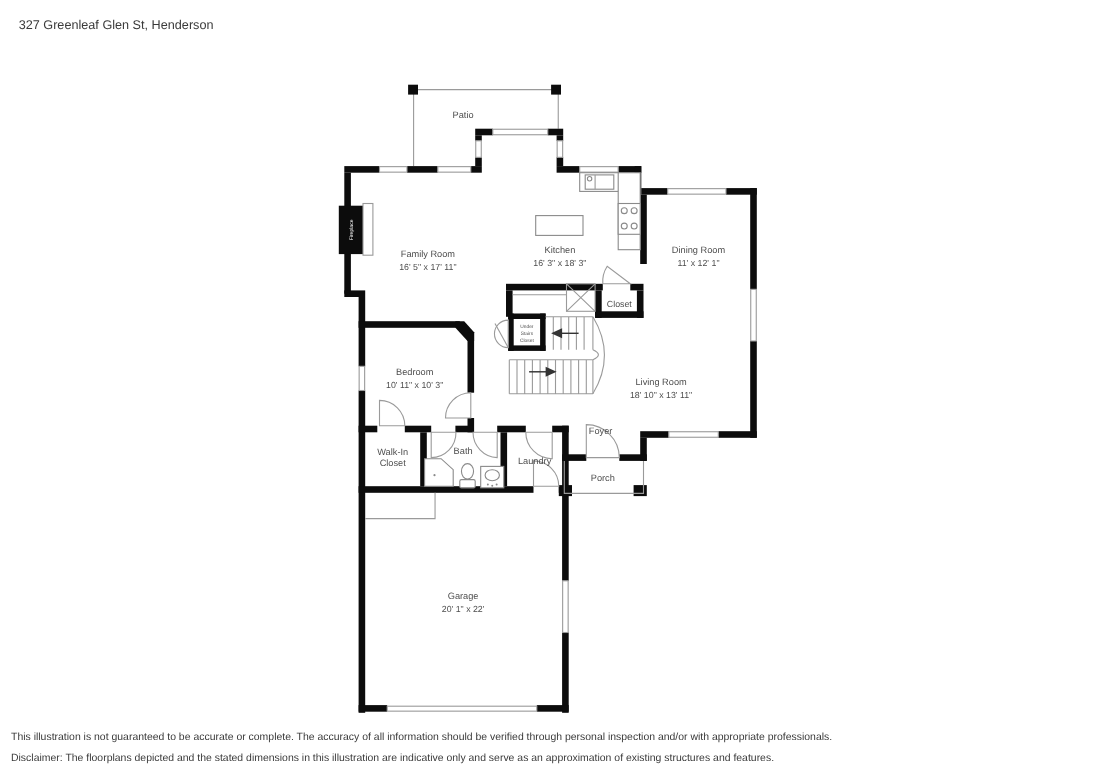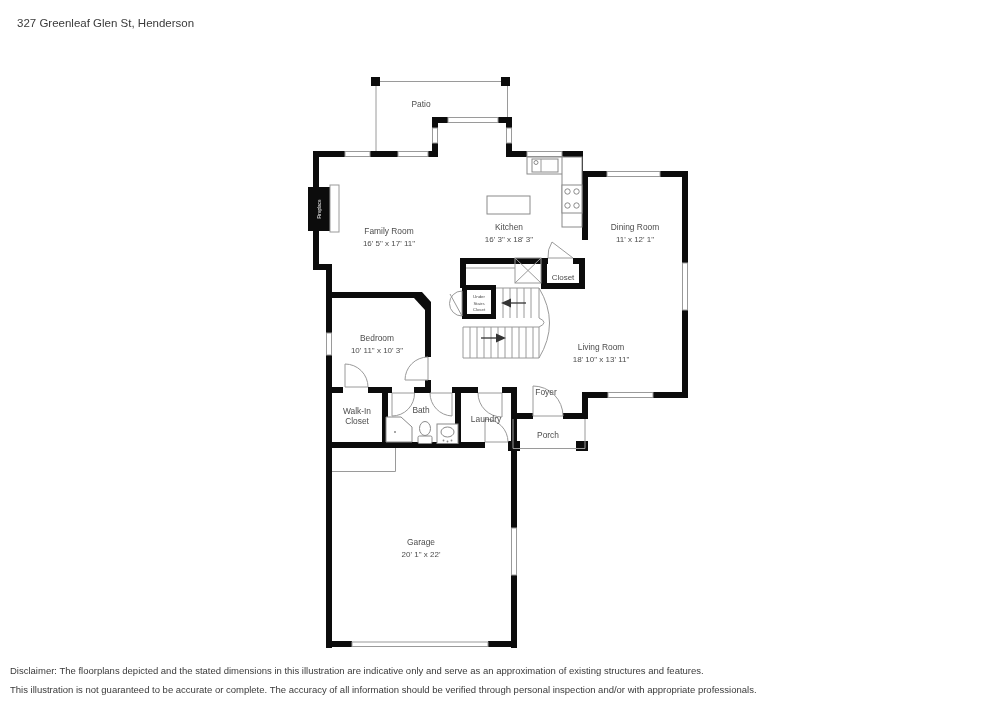--- a/index.html
+++ b/index.html
@@ -195,17 +195,17 @@
       <text class="room-name" x="421" y="412.5">Bath</text>
       <text class="room-name" x="486" y="422">Laundry</text>
       <text class="room-name" x="548" y="437.5">Porch</text>
       <text class="room-name" x="421" y="544.5">Garage</text>
       <text class="room-dim" x="421" y="556.5">20' 1" x 22'</text>
       <text class="fp-label" transform="rotate(-90 319 209)" x="319" y="210.5">Fireplace</text>
     </g>
   </svg>
 
   <div class="disclaimer">
+    <div>This illustration is not guaranteed to be accurate or complete. The accuracy of all information should be verified through personal inspection and/or with appropriate professionals.</div>
     <div>Disclaimer: The floorplans depicted and the stated dimensions in this illustration are indicative only and serve as an approximation of existing structures and features.</div>
-    <div>This illustration is not guaranteed to be accurate or complete. The accuracy of all information should be verified through personal inspection and/or with appropriate professionals.</div>
   </div>
 
 </div>
 
 </body></html>

